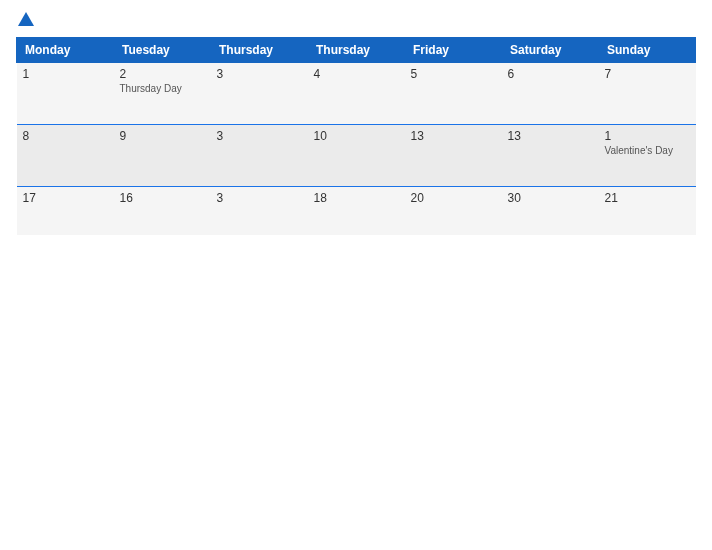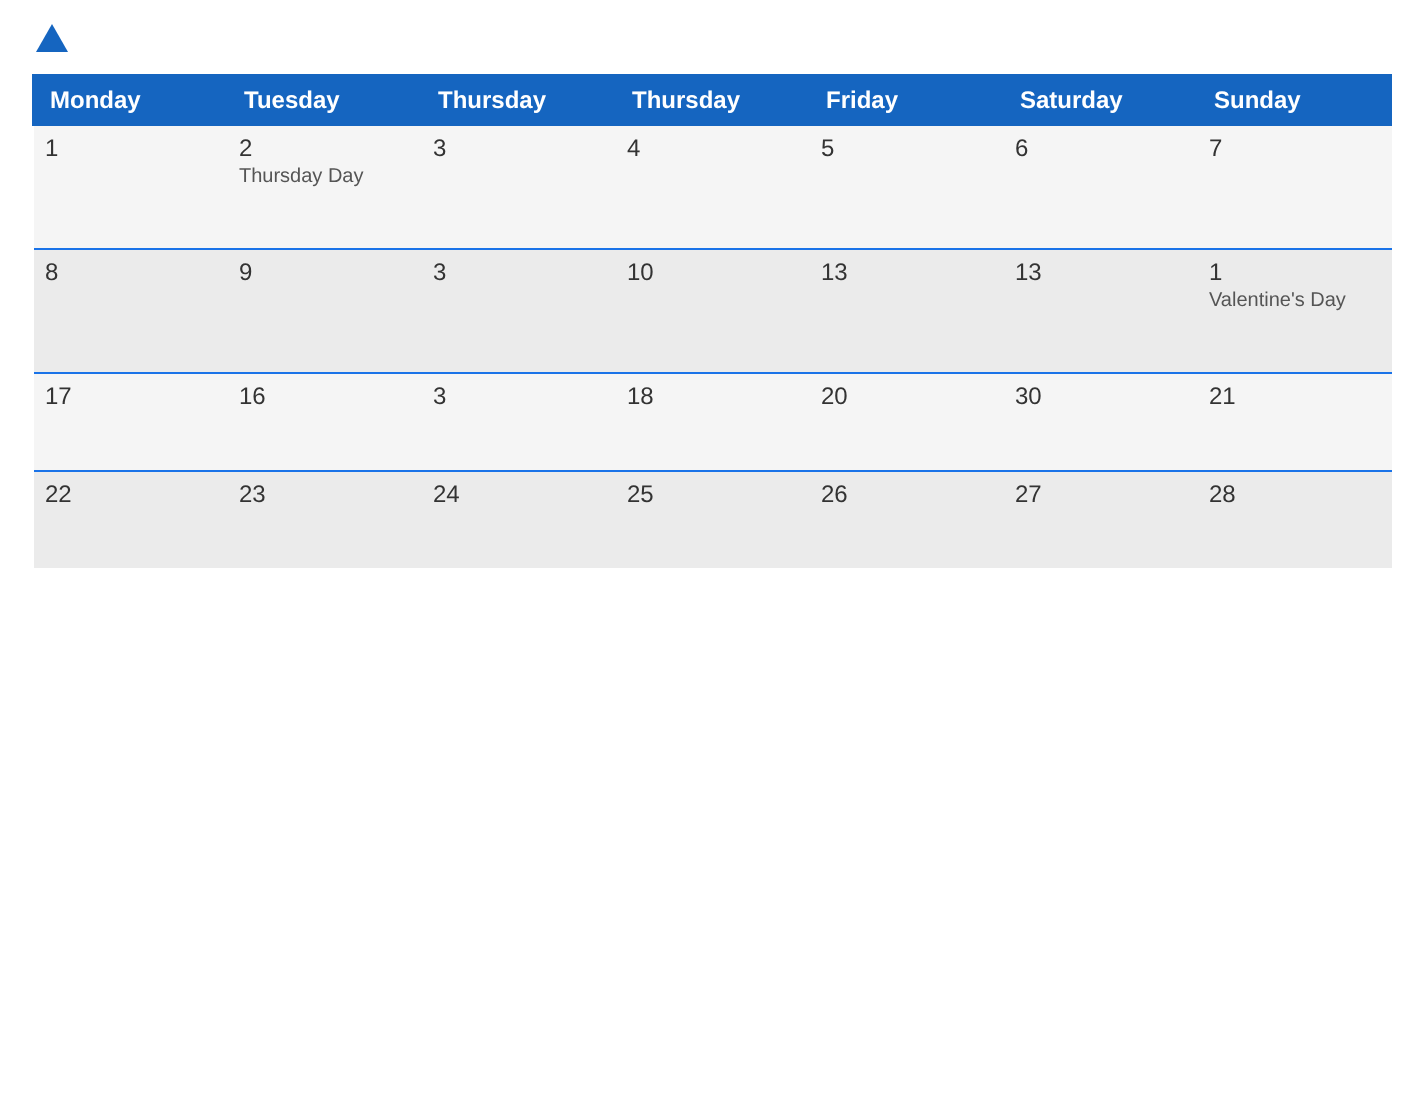--- a/index.html
+++ b/index.html
@@ -195,38 +195,15 @@
           <td>
             <span class="day-number">20</span>
           </td>
           <td>
             <span class="day-number">30</span>
           </td>
           <td>
             <span class="day-number">21</span>
           </td>
         </tr>
-        <tr>
-          <td>
-            <span class="day-number">22</span>
-          </td>
-          <td>
-            <span class="day-number">23</span>
-          </td>
-          <td>
-            <span class="day-number">24</span>
-          </td>
-          <td>
-            <span class="day-number">25</span>
-          </td>
-          <td>
-            <span class="day-number">26</span>
-          </td>
-          <td>
-            <span class="day-number">27</span>
-          </td>
-          <td>
-            <span class="day-number">28</span>
-          </td>
-        </tr>
       </tbody>
   </table>
 </div>
 
 </body></html>

